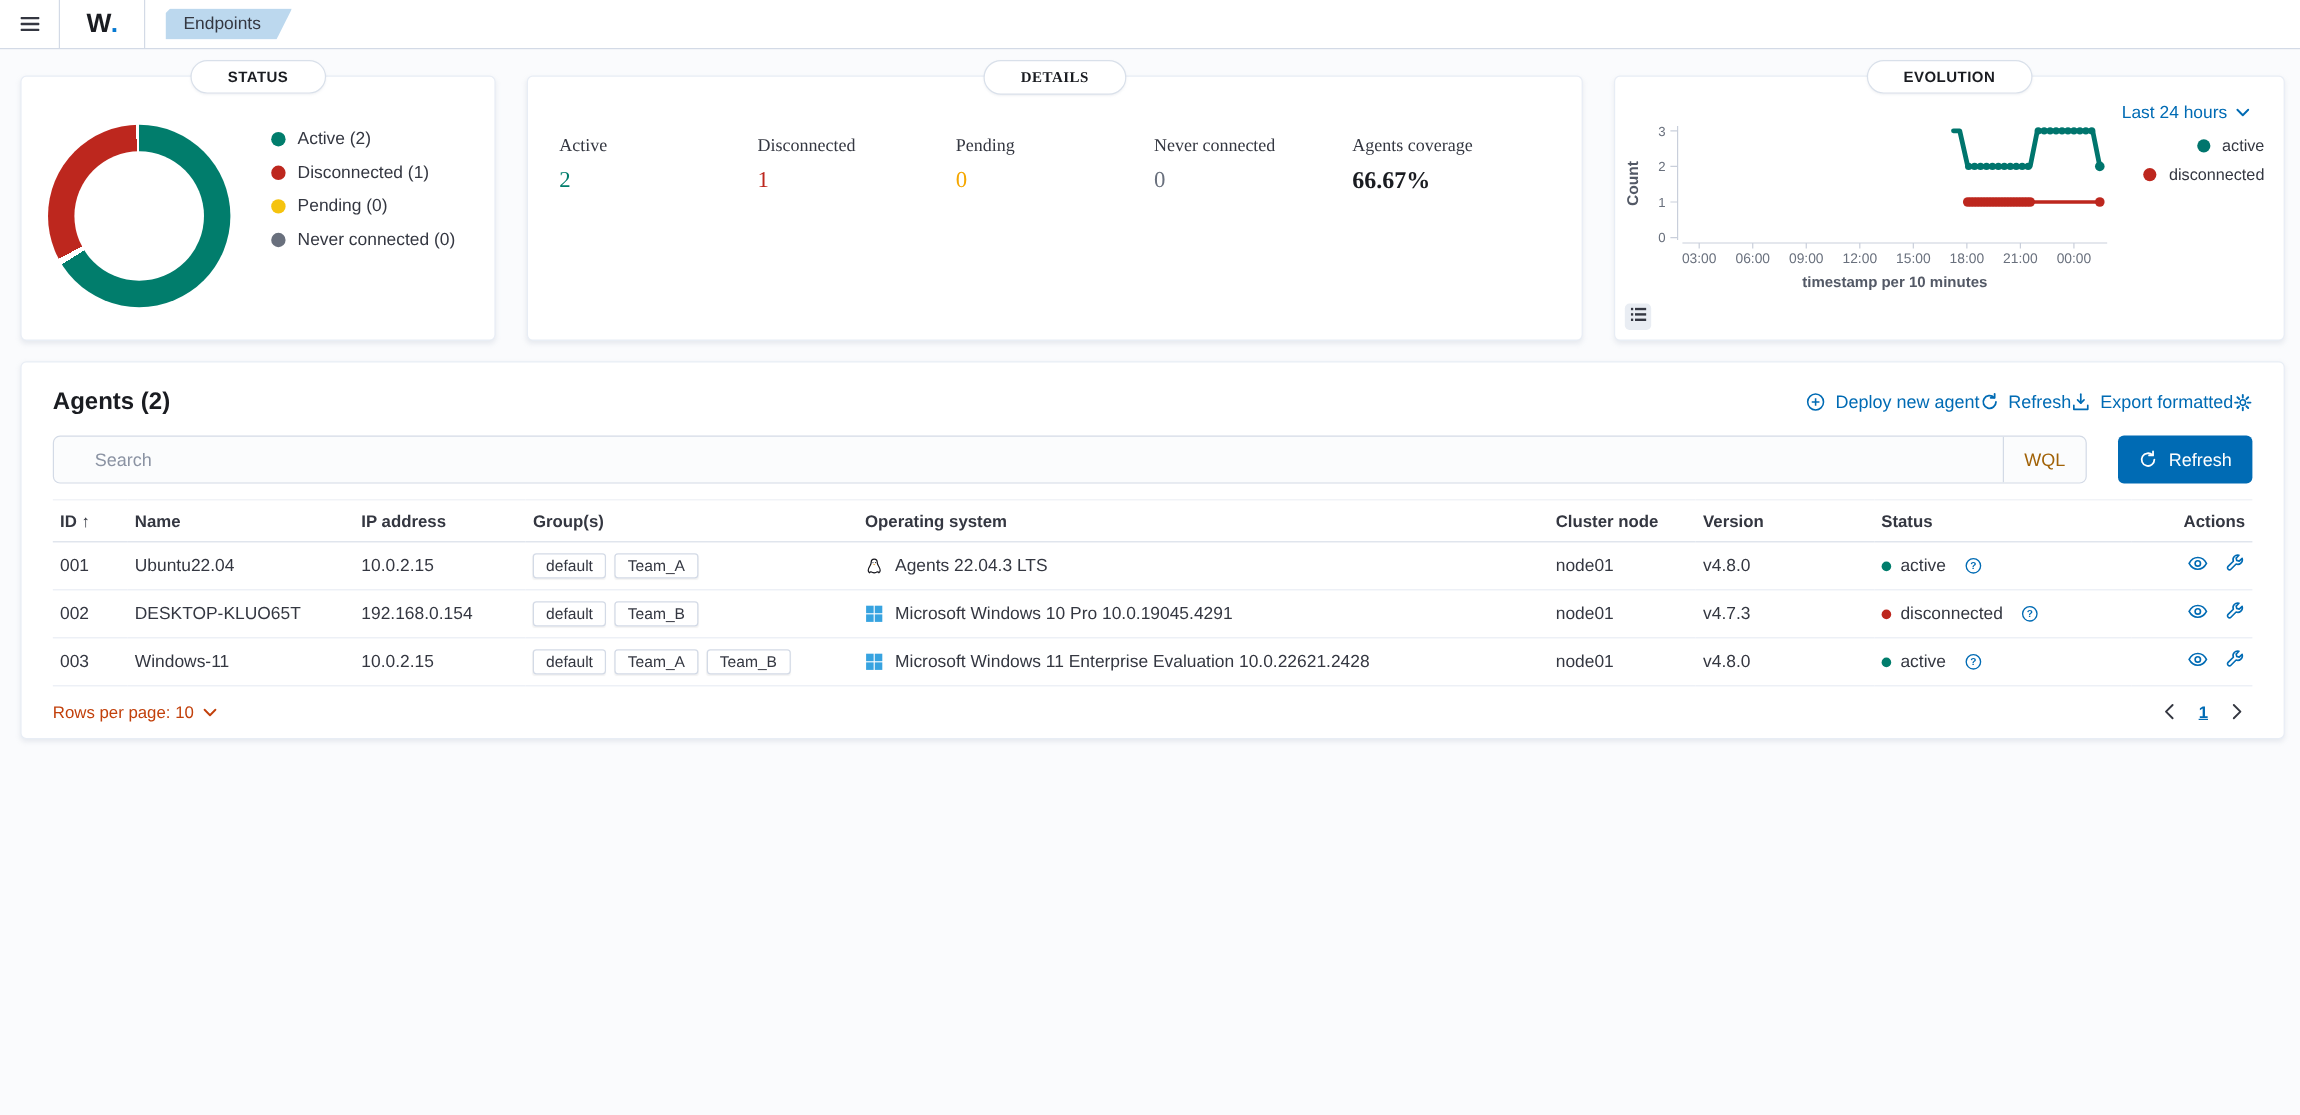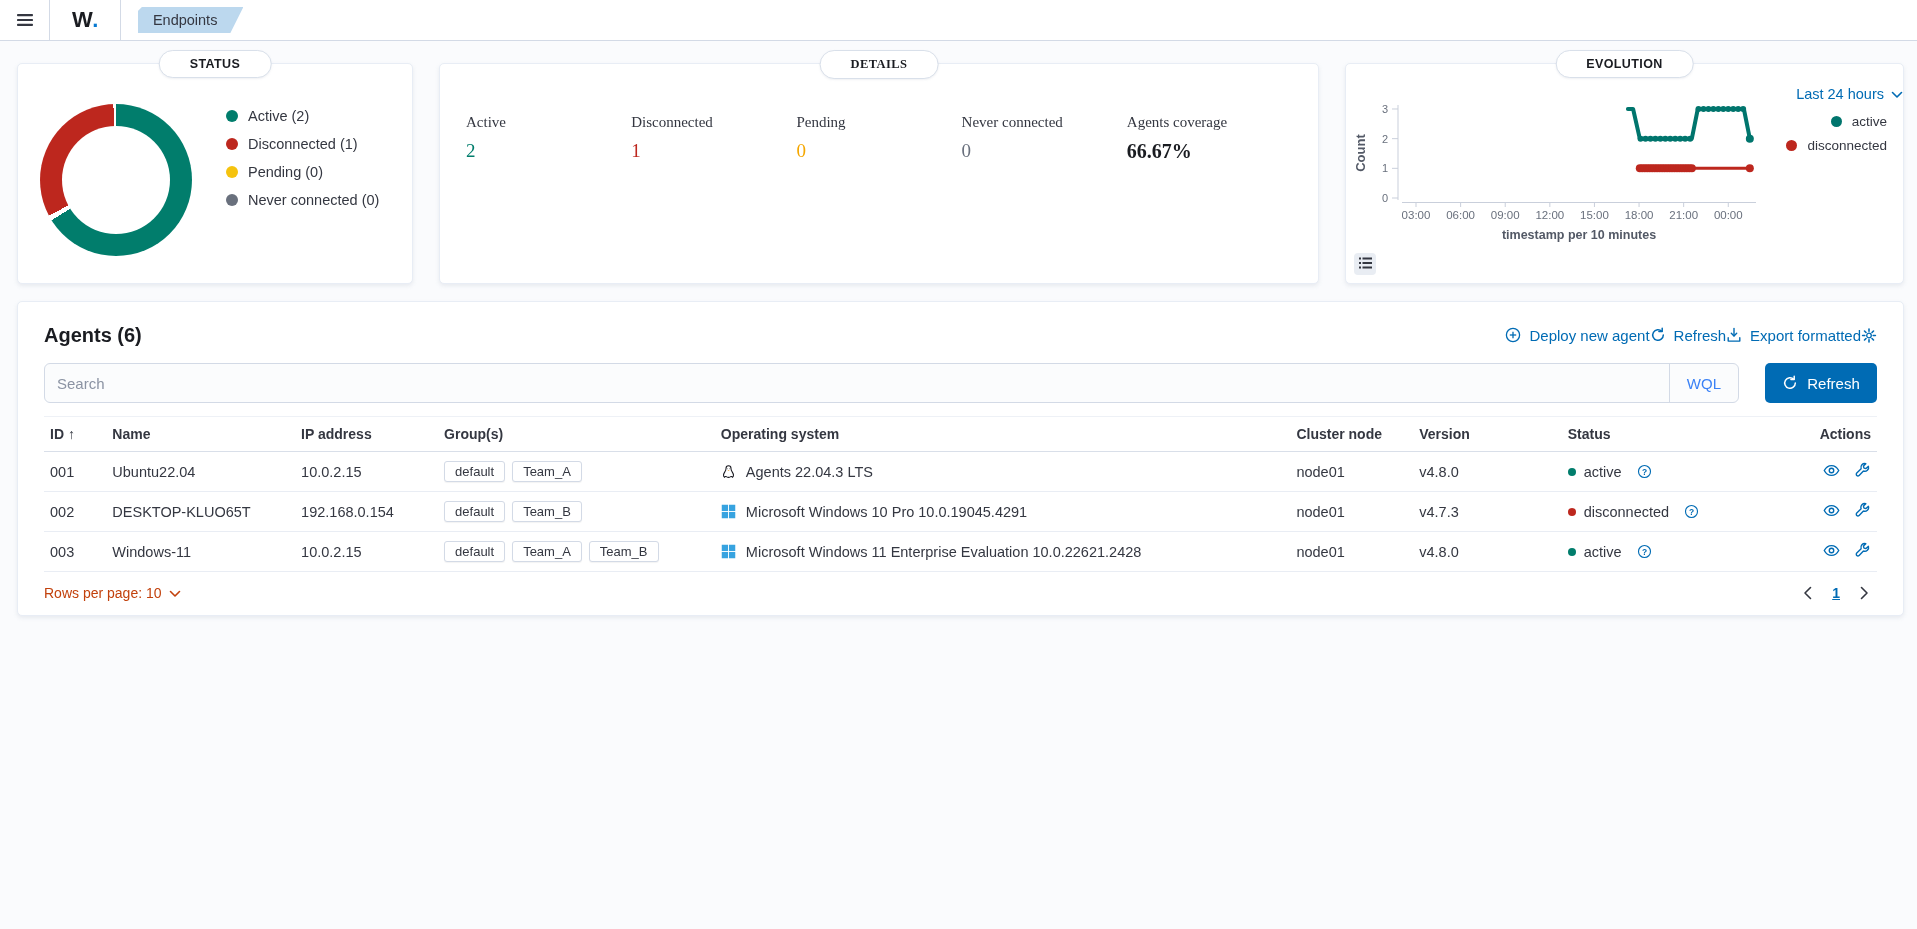--- a/index.html
+++ b/index.html
@@ -49,41 +49,41 @@
   .stats-row { display:flex; padding:50px 26px 0 26px; }
   .stat { flex:1; }
   .stat-label { font-size:15px; color:#343741; }
   .stat-value { font-size:19px; margin-top:9px; }
   .stat-value.bold { font-weight:700; font-size:20px; }
   .details-bottom { display:grid; grid-template-columns:1fr 1fr; padding:38px 26px 0 26px; }
   .agent-link-label { font-size:15px; color:#343741; display:flex; align-items:center; gap:7px; }
   .agent-link-value { font-size:20px; font-weight:700; color:#006bb4; margin-top:8px; cursor:pointer; }
   .info-i { display:flex; color:#006bb4; }
   
-  .timerange { position:absolute; top:22px; right:0; color:#006bb4; font-size:14.5px; display:flex; align-items:center; gap:7px; cursor:pointer; }
+  .timerange { position:absolute; top:22px; right:28px; color:#006bb4; font-size:14.5px; display:flex; align-items:center; gap:7px; cursor:pointer; }
   .evo-legend { position:absolute; top:50px; right:16px; display:flex; flex-direction:column; align-items:flex-end; gap:9px; }
   .evo-legend .legend-item { font-size:13.5px; }
   .evo-legend .dot { width:11px; height:11px; }
   .evo-chart { position:absolute; left:6px; top:32px; }
   .inspect-btn { position:absolute; left:8px; bottom:8px; width:22px; height:22px; background:#e9edf3; border-radius:4px;
                  display:flex; align-items:center; justify-content:center; color:#343741; cursor:pointer; }
   svg text { font-family:"Liberation Sans","DejaVu Sans",sans-serif; }
   
   .agents-card { position:relative; background:#fff; border:1px solid #e8edf5; border-radius:5px;
                  box-shadow:0 2px 4px rgba(152,162,179,.18); margin-top:17px; padding:14px 26px 14px 26px; }
   .agents-head { display:flex; align-items:center; height:38px; }
   .agents-title { font-size:20px; font-weight:600; color:#1a1c21; }
   .agents-actions { margin-left:auto; display:flex; align-items:center; }
   .link-btn { color:#006bb4; font-size:15px; display:flex; align-items:center; gap:8px; cursor:pointer; }
   .icon-16 { display:flex; width:16px; height:16px; }
   .search-row { margin-top:9px; display:flex; gap:26px; }
-  .search-group { flex:1; display:flex; align-items:stretch; height:40px; border:1px solid #d3dae6; border-radius:6px; background:#fbfcfd; overflow:hidden; }
+  .search-group { flex:1; display:flex; align-items:stretch; height:40px; border:1px solid #d3dae6; border-radius:6px; background:#fbfcfd; overflow:hidden;padding-left:22px; }
   .search-group input { flex:1; border:none; outline:none; background:transparent; padding:0 12px; font-size:15px; color:#343741; font-family:inherit; }
   .search-group input::placeholder { color:#8b93a3; }
-  .wql { display:flex; align-items:center; padding:0 17px; border-left:1px solid #d3dae6; color:#3b82f6; font-size:15px; cursor:pointer; }
+  .wql { display:flex; align-items:center; padding:0 17px; border-left:1px solid #d3dae6; color:#a16207; font-size:15px; cursor:pointer; }
   .refresh-btn { width:112px; background:#006bb4; color:#fff; border:none; border-radius:5px; font-size:15px;
                  display:flex; align-items:center; justify-content:center; gap:9px; cursor:pointer; font-family:inherit; }
   table { width:100%; border-collapse:collapse; margin-top:13px; }
   th { text-align:left; font-size:14px; font-weight:700; color:#343741; padding:9px 6px; border-top:1px solid #eef1f6; border-bottom:1px solid #d9dfe9; }
   td { padding:9px 6px; font-size:14.5px; color:#343741; border-bottom:1px solid #e9edf4; }
   th:nth-child(1){width:3.4%;} th:nth-child(2){width:10.3%;} th:nth-child(3){width:7.8%;}
   th:nth-child(4){width:15.1%;} th:nth-child(5){width:31.4%;} th:nth-child(6){width:6.7%;}
   th:nth-child(7){width:8.1%;} th:nth-child(8){width:11.7%;} th:nth-child(9){width:5.5%;}
   .right { text-align:right; }
   .chip { display:inline-block; border:1px solid #d3dae6; border-radius:3px; padding:2px 10px; margin-right:7px;
@@ -285,21 +285,21 @@
                 <rect x="0" y="9.5" width="2" height="2"></rect>
                 <rect x="3.5" y="9.5" width="9.5" height="2"></rect>
               </g>
             </svg></span>
       </div>
     </div>
   </div>
 
   <div class="agents-card">
     <div class="agents-head">
-      <span class="agents-title">Agents (6)</span>
+      <span class="agents-title">Agents (2)</span>
       <div class="agents-actions">
         <span class="link-btn">
           <span class="icon-16">
               <svg width="16" height="16" viewBox="0 0 16 16">
                 <circle cx="8" cy="8" r="6.6" fill="none" stroke="currentColor" stroke-width="1.3"></circle>
                 <line x1="8" y1="4.8" x2="8" y2="11.2" stroke="currentColor" stroke-width="1.3"></line>
                 <line x1="4.8" y1="8" x2="11.2" y2="8" stroke="currentColor" stroke-width="1.3"></line>
               </svg>
             </span>
           <span>Deploy new agent</span>

